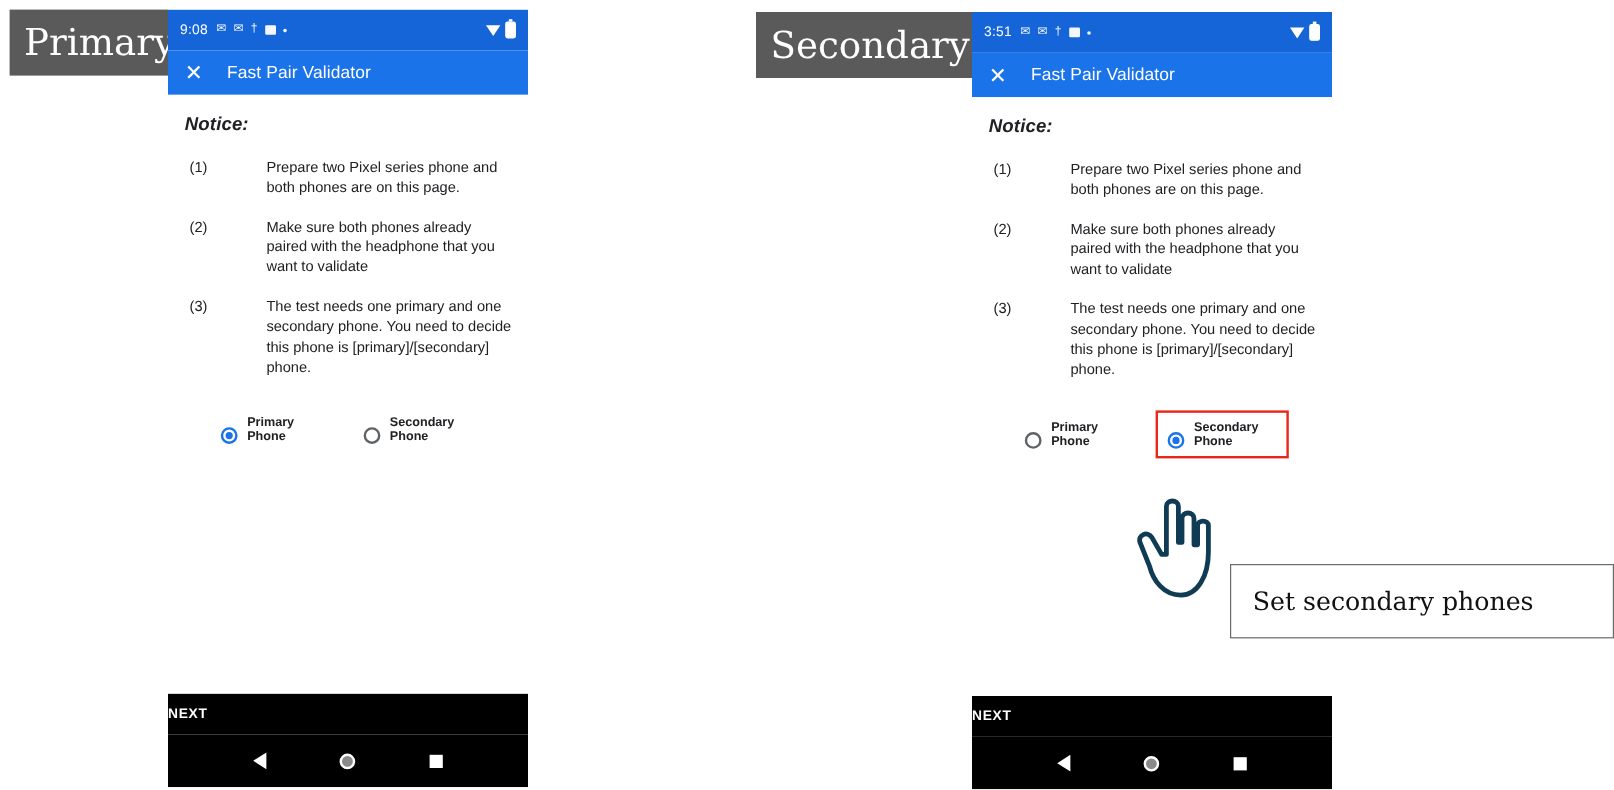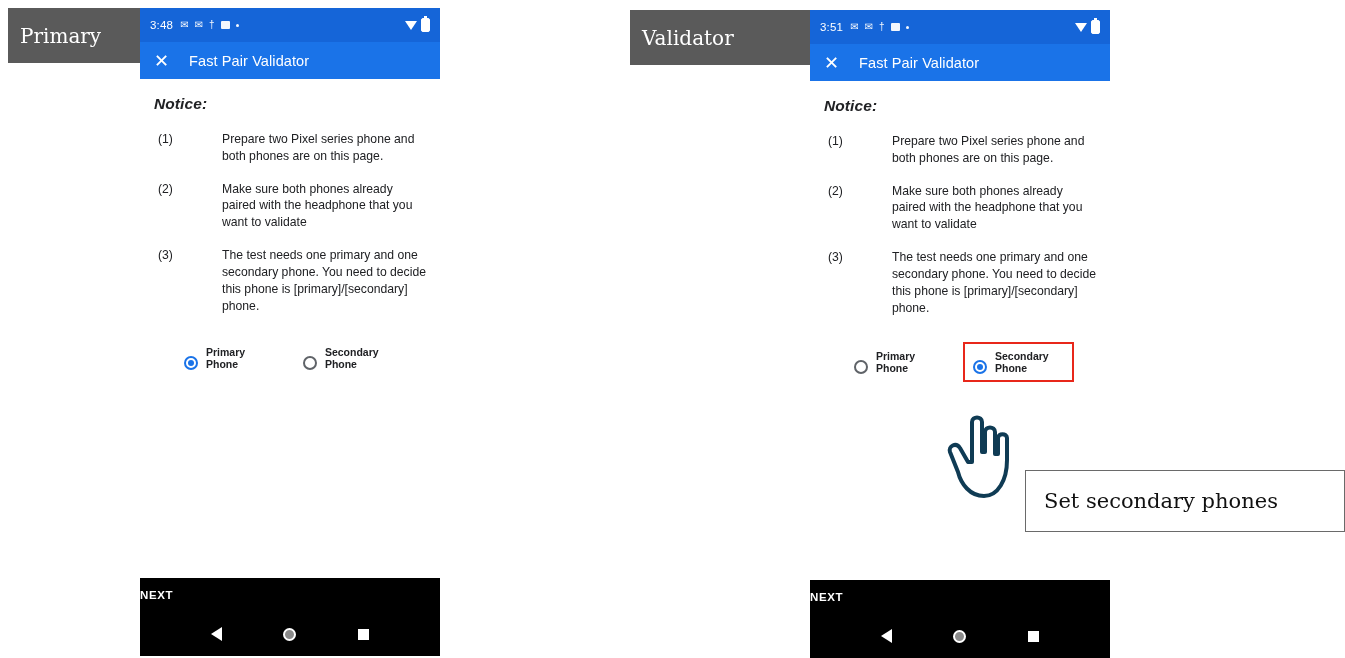--- a/index.html
+++ b/index.html
@@ -212,21 +212,21 @@
   .nav-recent {
     width: 11px; height: 11px;
     background: #ffffff;
   }
 
   
   .side-label {
     position: absolute;
     background: #5a5a5a;
     color: #ffffff;
-    font-size: 20px;
+    font-size: 31px;
     font-family: "DejaVu Serif", serif;
     display: flex;
     align-items: center;
     padding-left: 12px;
     box-sizing: border-box;
   }
   #label-primary { left: 8px; top: 8px; width: 132px; height: 55px; }
   #label-secondary { left: 630px; top: 10px; width: 180px; height: 55px; }
 
   
@@ -256,25 +256,25 @@
     height: 88px;
   }
 </style>
 </head>
 <body>
 
 <div id="stage">
 
   <div class="side-label" id="label-primary">Primary</div>
 
-  <div class="side-label" id="label-secondary">Validator</div>
+  <div class="side-label" id="label-secondary">Secondary</div>
 
   <div class="phone" id="phone-primary">
     <div class="statusbar">
-      <span class="clock">3:48</span>
+      <span class="clock">9:08</span>
       <span class="sysicons">
         <span class="si">✉</span>
         <span class="si">✉</span>
         <span class="si">†</span>
         <span class="si box"></span>
         <span class="si dot"></span>
       </span>
       <span class="spacer"></span>
       <span class="rightside">
         <span class="wifi-tri"></span>

